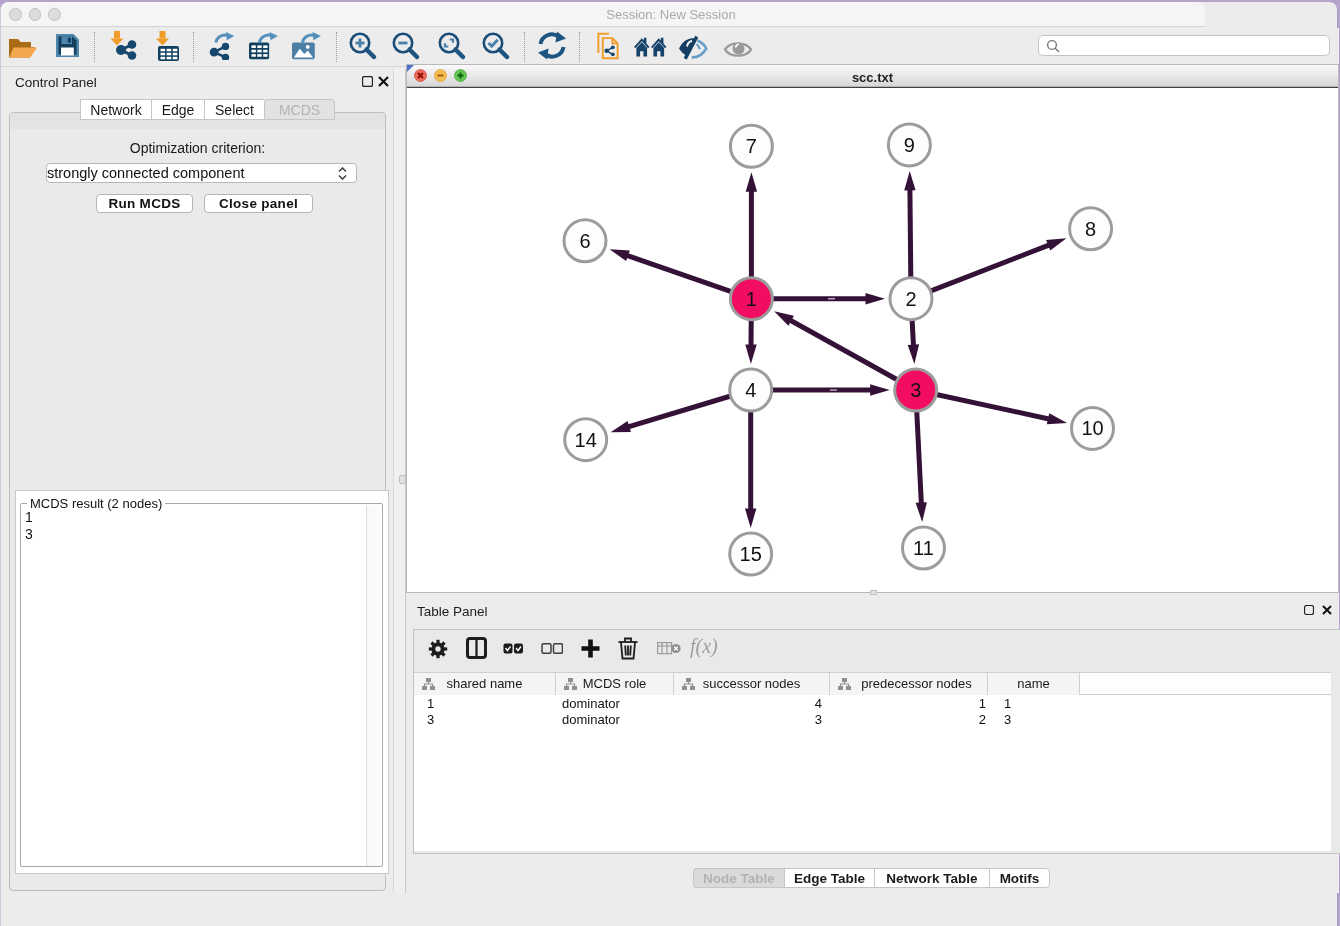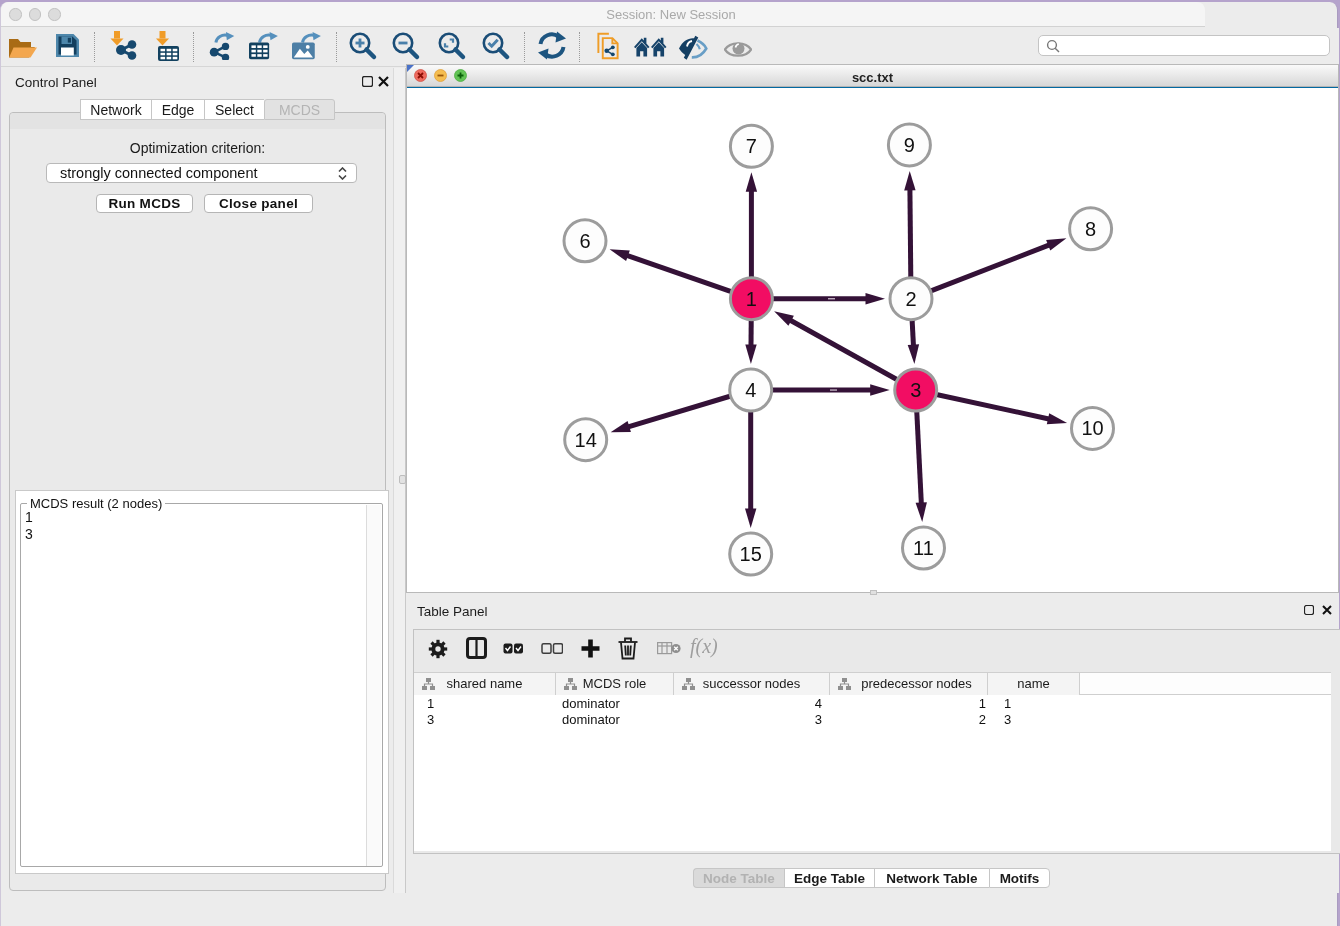--- a/index.html
+++ b/index.html
@@ -22,33 +22,33 @@
 #cpanel { position:absolute; left:0; top:66px; width:392px; height:825px; background:#ececec; }
 #cptitle { position:absolute; left:14px; top:7px; font-size:13.5px; color:#1c1c1c; }
 .wbtn { position:absolute; top:7px; font-size:12px; color:#111; }
 .tab { position:absolute; top:31px; height:21px; text-align:center; line-height:20px;
   background:#fff; border:1px solid #c6c6c6; border-right:none; font-size:14px; font-weight:normal; color:#1a1a1a; }
 #tabpane { position:absolute; left:8px; top:44px; width:377px; height:779px;
   border:1px solid #bdbdbd; border-radius:4px; background:#eaeaea; }
 #tabstrip { position:absolute; left:0; top:0; width:375px; height:16px; background:#e3e3e3; border-radius:4px 4px 0 0; }
 #optlabel { position:absolute; left:0; top:27px; width:100%; text-align:center; font-size:14px; color:#1a1a1a; }
 #selbox { position:absolute; left:36px; top:50px; width:311px; height:20px; background:#fff;
-  border:1px solid #b9b9b9; border-radius:4px; font-size:14.5px; color:#111; line-height:18px; padding-left:13px; }
+  border:1px solid #b9b9b9; border-radius:4px; font-size:14.5px; color:#111; line-height:18px; }
 .btn { position:absolute; top:81px; height:19px; background:#fff; border:1px solid #b5b5b5;
   border-radius:4px; text-align:center; font-size:13.5px; font-weight:bold; color:#111; line-height:17px; letter-spacing:0.3px; }
 #resultwrap { position:absolute; left:5px; top:377px; width:374px; height:384px; background:#fff; border:1px solid #c9c9c9; }
 #groupbox { position:absolute; left:4px; top:12px; width:363px; height:364px; border:1px solid #a8a8a8; border-radius:2px; }
 #grouplabel { position:absolute; left:6px; top:-8px; background:#fff; padding:0 3px; font-size:13px; color:#111; }
 #mcdslist { position:absolute; left:4px; top:5px; font-size:14px; color:#111; line-height:16.5px; }
 #listscroll { position:absolute; right:1px; top:1px; width:15px; height:361px; background:#fafafa; border-left:1px solid #dcdcdc; }
 #vsplit { position:absolute; left:392px; top:66px; width:13px; height:825px; background:#f0f0f0;
   border-left:1px solid #dadada; border-right:1px solid #c9c9c9; }
 #vgrip { position:absolute; left:398px; top:473px; width:7px; height:9px; background:#e2e2e2; border:1px solid #bdbdbd; border-radius:2px; }
 #desktop { position:absolute; left:405px; top:66px; width:933px; height:825px; background:#ececec; }
-#sccwin { position:absolute; left:0; top:-4px; width:933px; height:529px; border:1px solid #b9b9b9; background:#0369a1; }
+#sccwin { position:absolute; left:0; top:-4px; width:933px; height:529px; border:1px solid #b9b9b9; background:#404040; }
 #scctitle { position:absolute; left:0; top:0; width:931px; height:22px;
   background:linear-gradient(#fafafa,#d7d7d7); border-bottom:1px solid #b4b4b4; }
 #sccname { position:absolute; width:100%; text-align:center; top:5px; font-size:13px; font-weight:bold; color:#222; }
 .mac { position:absolute; top:4px; width:13px; height:13px; border-radius:50%; }
 .mac svg { position:absolute; left:0; top:0; }
 #canvas { position:absolute; left:0; top:23px; width:931px; height:504px; background:#fff; }
 #hgrip { position:absolute; left:463px; top:525px; width:7px; height:5px; background:#e0e0e0; border:1px solid #c0c0c0; }
 #tpanel { position:absolute; left:0; top:529px; width:933px; height:296px; background:#ececec; }
 #tptitle { position:absolute; left:11px; top:7px; font-size:13.5px; color:#1c1c1c; }
 #tbox { position:absolute; left:7px; top:32px; width:935px; height:225px; background:#e9e9e9; border:1px solid #c2c2c2; }

